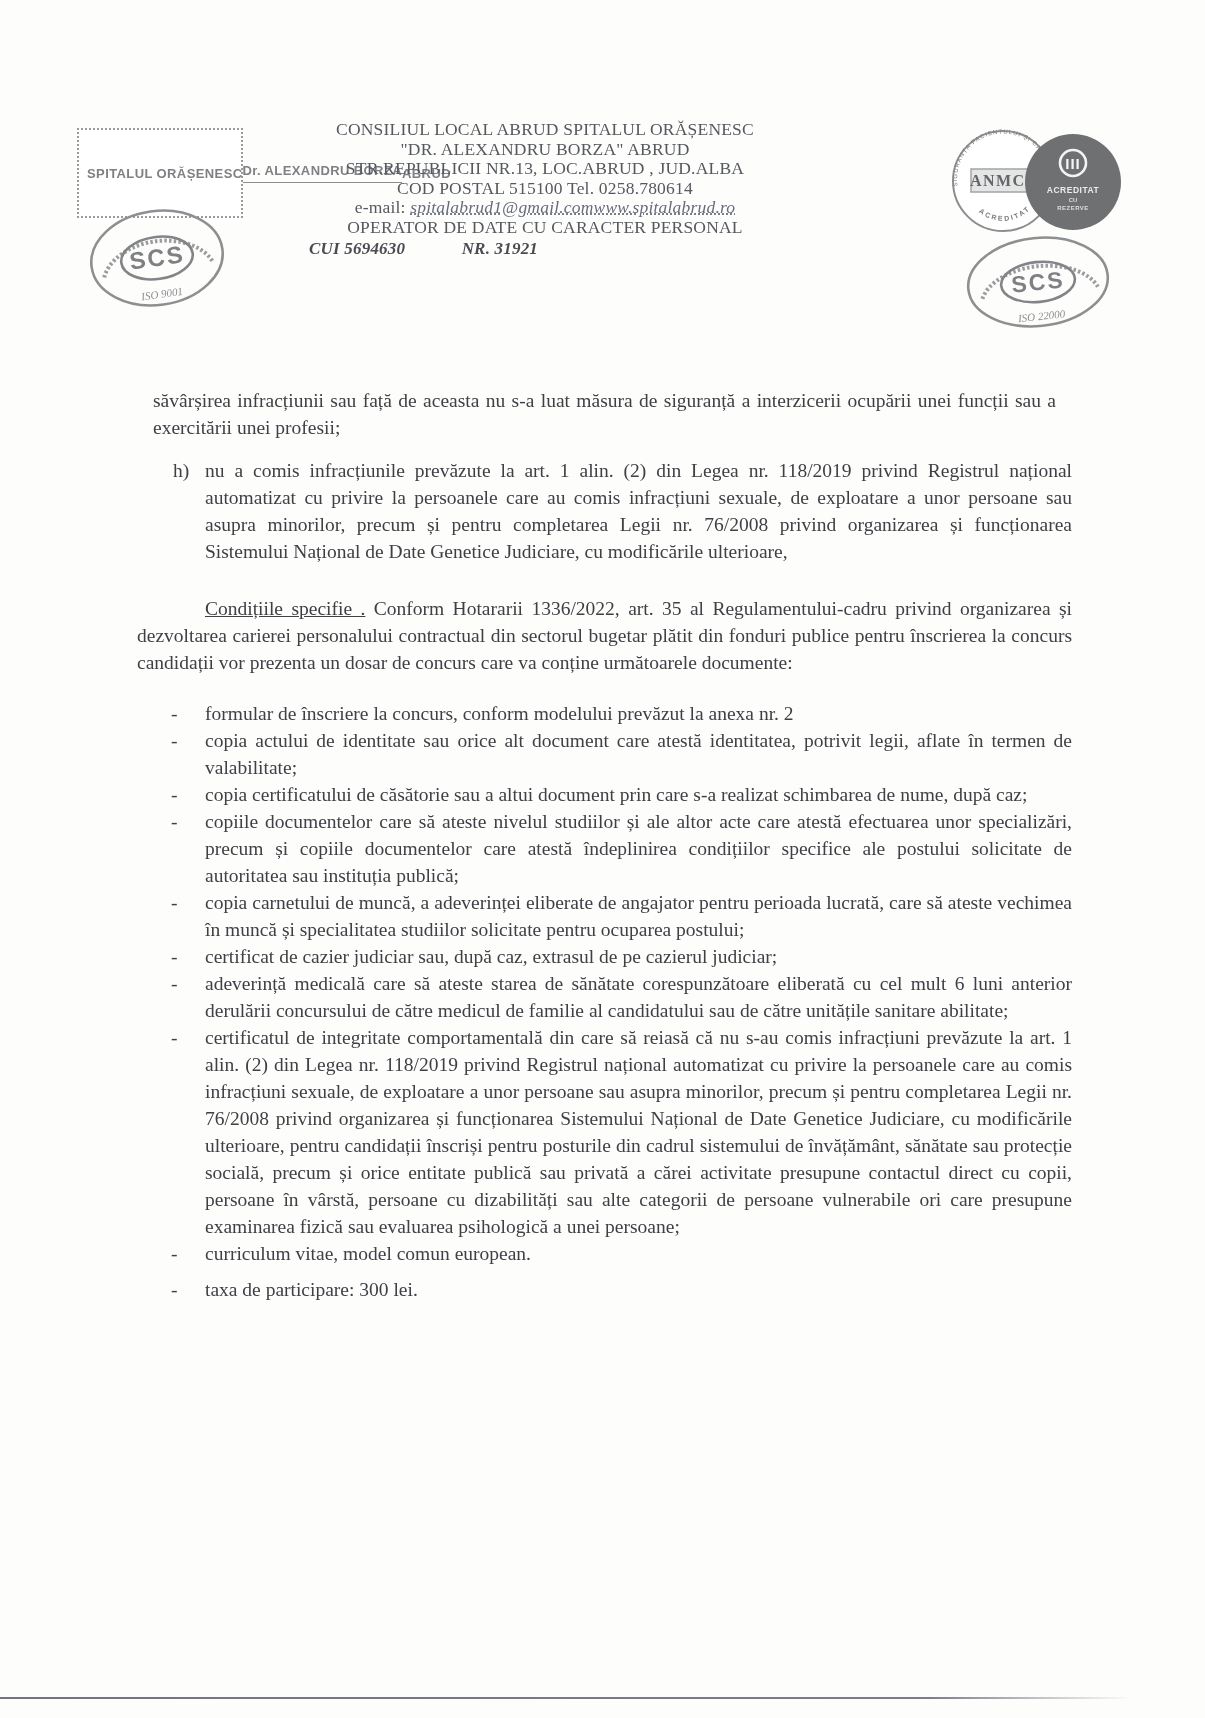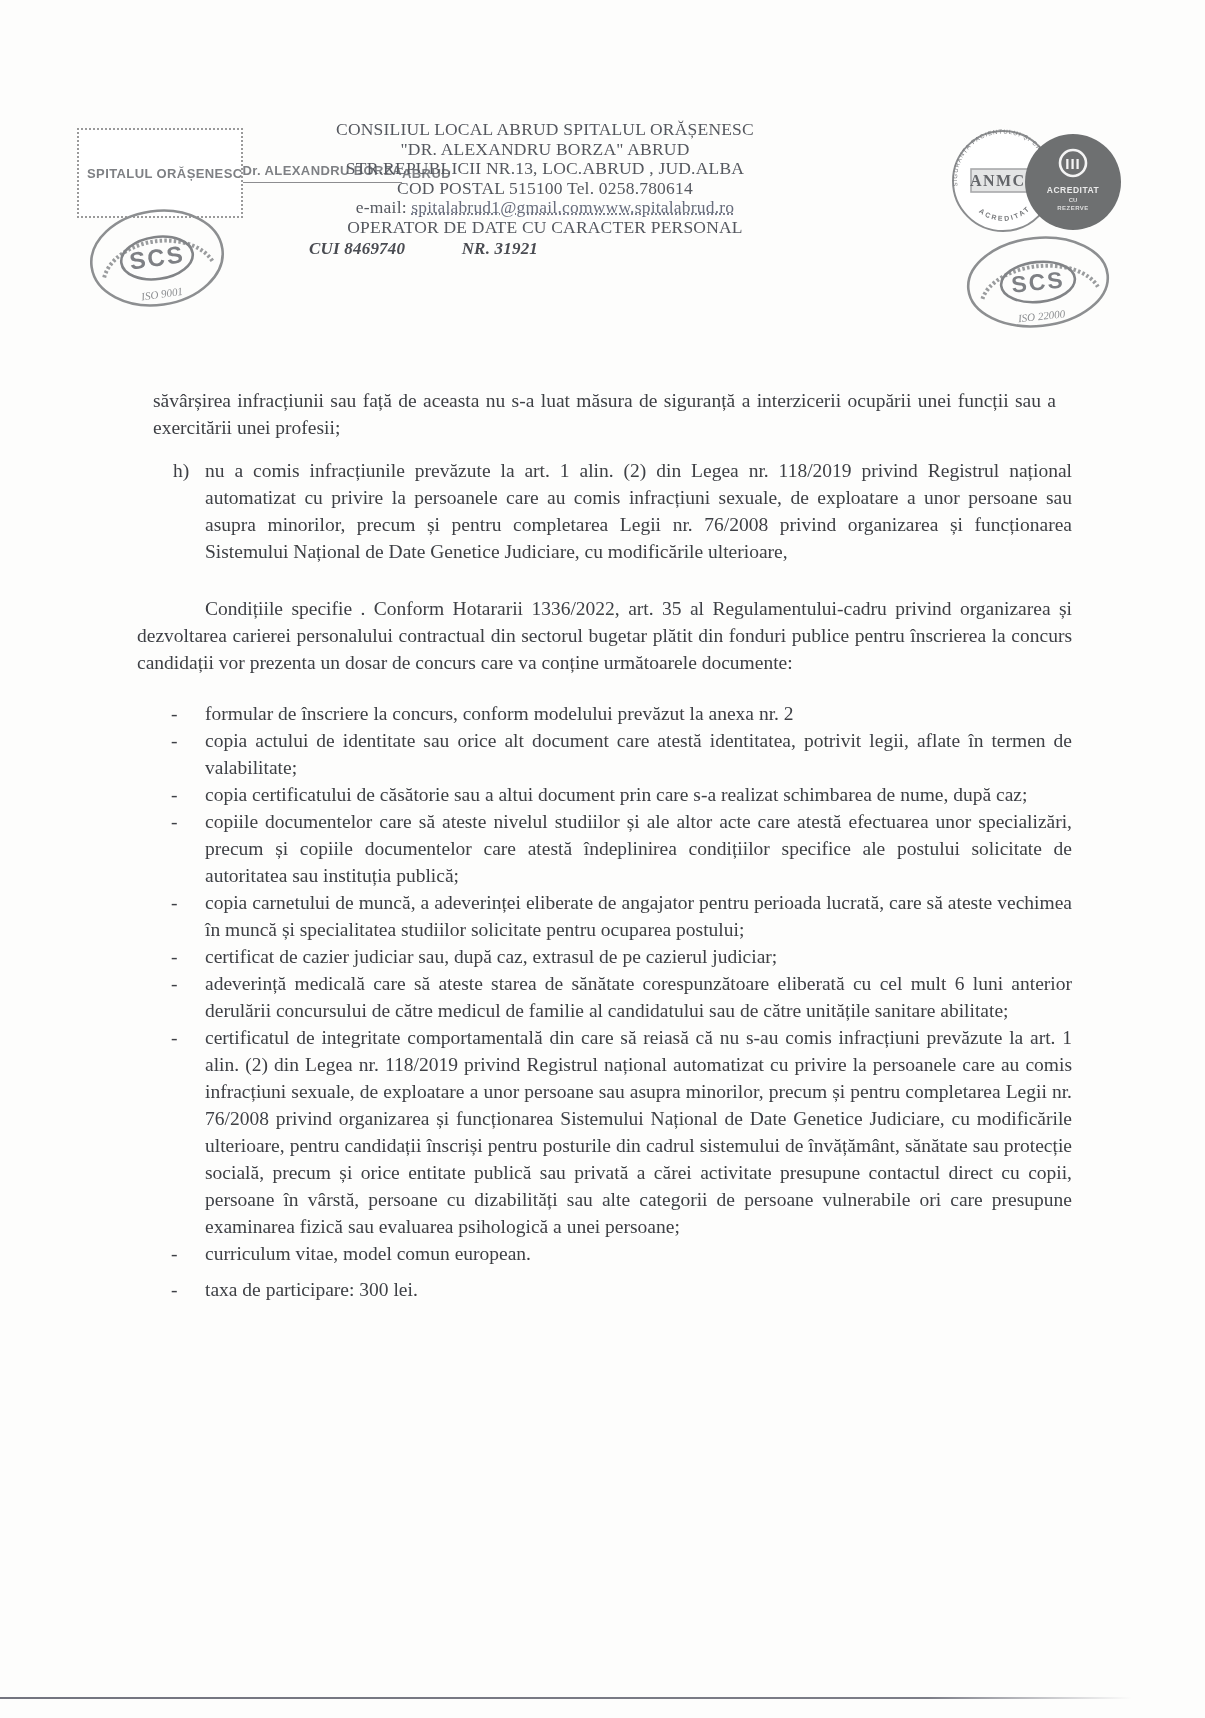--- a/index.html
+++ b/index.html
@@ -33,21 +33,21 @@
     text-align:center;white-space:nowrap;
   }
   .stamp-text .underl{border-bottom:1.5px solid #8d8d90;padding-bottom:4px;}
   
   .org-block{
     position:absolute;left:285px;top:120px;width:520px;
     text-align:center;font-size:17.5px;line-height:19.5px;color:#55585f;
     letter-spacing:.2px;
   }
   .org-block .email-line a, .org-block .email-line .lnk{
-    color:#676c7c;text-decoration:underline;
+    font-style:italic;color:#676c7c;text-decoration:underline;
     text-decoration-style:dotted;
   }
   .cui-row{
     text-align:left;padding-left:24px;font-weight:bold;font-style:italic;
     color:#4a4c52;margin-top:2px;font-size:17px;
   }
   .cui-row .nr{margin-left:52px;}
   
   .seal{position:absolute;}
   .seal-iso9001{left:86px;top:206px;transform:rotate(-8deg);}
@@ -56,21 +56,21 @@
   
   .body-text{
     position:absolute;left:137px;top:371px;width:935px;
     font-size:19.5px;line-height:27px;text-align:justify;
   }
   .indent-block{margin-left:68px;}
   .hang{position:relative;}
   .hang .marker{position:absolute;left:36px;top:0;}
   .hang .content{margin-left:68px;}
   .cond-para{margin-top:30px;text-indent:68px;}
-  .cond-para .lead{}
+  .cond-para .lead{text-decoration:underline;}
   .doc-list{margin-top:24px;}
   .doc-row{position:relative;}
   .doc-row .dash{position:absolute;left:34px;top:0;}
   .doc-row .txt{margin-left:68px;}
   .doc-row.extra-gap{margin-top:9px;}
   .closing{
     margin-top:34px;margin-left:-7px;width:948px;
     font-weight:bold;font-size:20px;line-height:36px;color:#35373c;
     text-align:left;
   }
@@ -105,21 +105,21 @@
   </svg>
 
   <div class="org-block">
     <div>CONSILIUL LOCAL ABRUD  SPITALUL ORĂȘENESC</div>
     <div>"DR. ALEXANDRU BORZA" ABRUD</div>
     <div>STR.REPUBLICII NR.13,  LOC.ABRUD ,  JUD.ALBA</div>
     <div>COD POSTAL 515100  Tel. 0258.780614</div>
     <div class="email-line"><span>e-mail: </span><span class="lnk">spitalabrud1@gmail.comwww.spitalabrud.ro</span></div>
     <div>OPERATOR DE DATE CU CARACTER PERSONAL</div>
     <div class="cui-row">
-      <span>CUI  8469740</span>
+      <span>CUI  5694630</span>
       <span class="nr">NR. 31921</span>
     </div>
   </div>
 
   <svg class="seal anmcs" width="182" height="118" viewBox="0 0 182 118">
     <circle cx="58" cy="58" r="50" fill="#ffffff" stroke="#8b8d8f" stroke-width="2"></circle>
     <defs>
       <path id="anmcsTop" d="M 14,70 A 46,46 0 1 1 102,70"></path>
       <path id="anmcsBot" d="M 22,72 A 38,38 0 0 0 94,72"></path>
     </defs>

